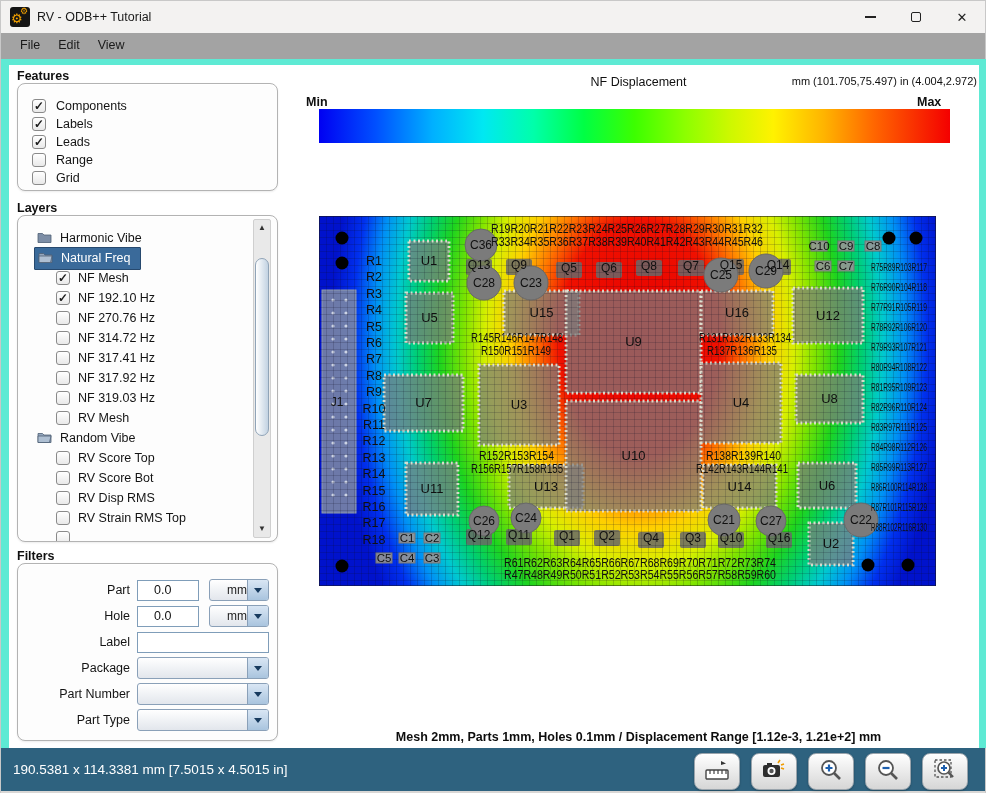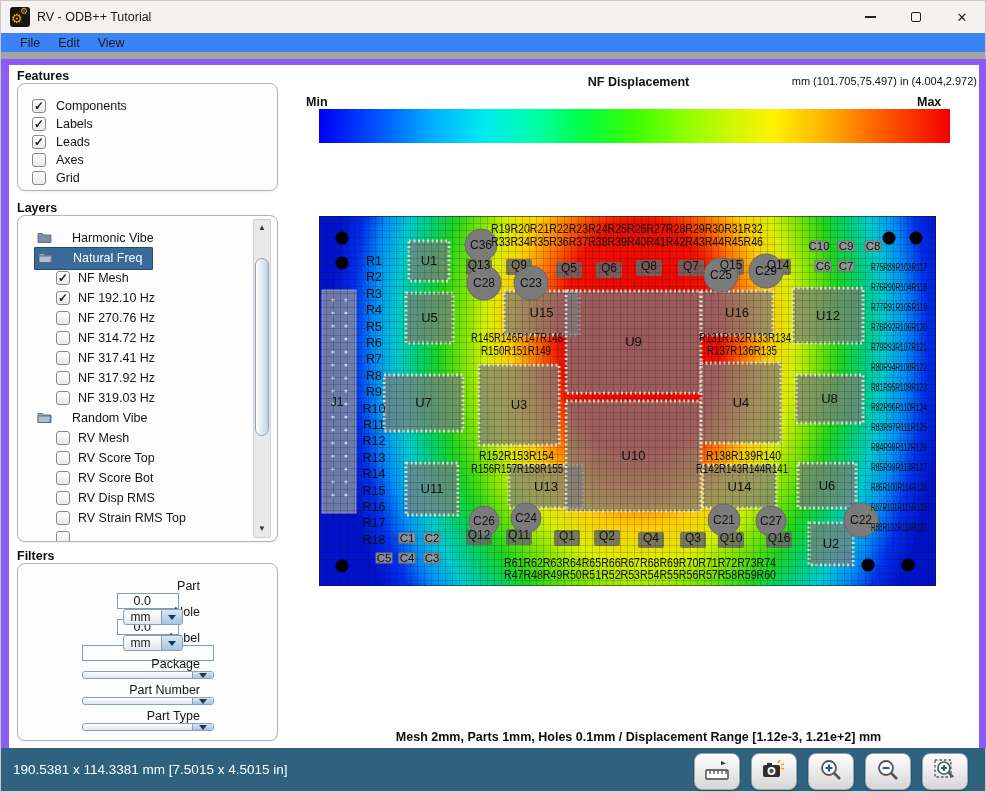--- a/index.html
+++ b/index.html
@@ -13,56 +13,56 @@
   .app-icon span { position:absolute; color:#f5a300; line-height:1; }
   .gear1 { font-size:13px; left:1px; top:5px; }
   .gear2 { font-size:9px; left:10px; top:0px; color:#ffc840; }
   .win-title { position:absolute; left:36px; top:9px; font-size:12.5px; color:#1a1a1a;text-align:right; }
   .win-controls { position:absolute; right:0; top:0; height:32px; display:flex; }
   .win-btn { width:46px; height:32px; display:flex; align-items:center; justify-content:center; color:#222; font-size:13px; }
   .glyph-min { width:11px; height:1.4px; background:#222; }
   .glyph-max { width:10px; height:10px; border:1.4px solid #222; border-radius:2px; }
 
   
-  .menubar { position:absolute; left:0; top:32px; width:100%; height:26px; background:#3b82f6; display:flex; align-items:center; padding-left:12px; gap:4px; border-bottom:7px solid #a3a3a3; }
+  .menubar { position:absolute; left:0; top:32px; width:100%; height:26px; background:#a3a3a3; display:flex; align-items:center; padding-left:12px; gap:4px; border-bottom:2px solid #a3a3a3; }
   .menu-item { font-size:12.5px; color:#1a1a1a; padding:3px 7px; }
 
   
-  .frame { position:absolute; left:0; top:58px; width:986px; height:689px; background:#8b5cf6; }
+  .frame { position:absolute; left:0; top:58px; width:986px; height:689px; background:#5eead4; }
   .content { position:absolute; left:8px; top:6px; width:970px; height:683px; background:#ffffff; }
 
   .section-label { position:absolute; font-size:12.5px; font-weight:bold; color:#101010; }
   .groupbox { position:absolute; background:#fdfdfd; border:1px solid #b3b3b3; border-radius:8px; box-shadow:inset 0 1px 0 #fff, 0 1px 2px rgba(0,0,0,0.08); overflow:hidden; }
 
   .feat-row { display:flex; align-items:center; height:18px; padding-left:14px; gap:10px; }
   .checkbox { width:14px; height:14px; min-width:14px; border:1px solid #8a8a8a; border-radius:3px; background:linear-gradient(#ffffff,#e9e9e9); font-size:12px; font-weight:bold; color:#1c1c1c; line-height:12px; text-align:center; }
   .row-label { font-size:12.5px; color:#141414; white-space:nowrap; }
 
   .layers-list { position:absolute; left:4px; top:0; width:236px; height:100%; padding-top:12px; padding-left:6px; overflow:hidden; }
   .layer-row { display:flex; align-items:center; height:20px; gap:8px; }
   .layer-row.indent1 { padding-left:28px; }
   .layer-row.indent0 { padding-left:6px; }
-  .sel-wrap { display:flex; align-items:center; gap:20px; padding:1px 10px 2px 3px; border-radius:1px; }
+  .sel-wrap { display:flex; align-items:center; gap:8px; padding:1px 10px 2px 3px; border-radius:1px; }
   .sel-wrap.selected { background:#3a6a9a; border:1px solid #27496e; }
   .sel-wrap.selected .row-label { color:#fff; }
   .scrollbar { position:absolute; right:6px; top:3px; width:18px; bottom:3px; background:#e9e9e9; border:1px solid #cfcfcf; border-radius:2px; }
   .scroll-btn { position:absolute; left:0; width:16px; height:16px; text-align:center; font-size:8px; color:#333; line-height:16px; }
   .scroll-thumb { position:absolute; left:1px; width:14px; border:1px solid #90a4b8; border-radius:8px; background:linear-gradient(90deg,#ffffff,#c2d2e2); }
 
   .filter-rows { position:absolute; left:0; top:0; width:100%; padding-top:15px; }
-  .filter-row { display:flex; align-items:center; height:22px; margin-bottom:4px;flex-direction:column; }
+  .filter-row { display:flex; align-items:center; height:22px; margin-bottom:4px; }
   .filter-label { width:112px; text-align:right; margin-right:7px; font-size:12.5px; color:#141414; }
   .text-input { height:21px; border:1px solid #7f9db9; background:#fff; font-family:inherit; font-size:12.5px; padding-left:16px; color:#111; }
-  .dd { height:22px; border:1px solid #8aa0b8; border-radius:3px; background:linear-gradient(#ffffff,#e2e6ec); display:flex; align-items:center; position:relative; }
+  .dd { height:22px; border:1px solid #8aa0b8; border-radius:3px; background:linear-gradient(#ffffff,#e2e6ec); display:flex; align-items:center; position:relative;text-align:right; }
   .dd .dd-text { flex:1; font-size:12px; color:#222; padding-left:7px; }
   .dd .dd-btn { width:21px; height:100%; border-left:1px solid #8aa0b8; border-radius:0 2px 2px 0; background:linear-gradient(#d9e6f4,#a9c4de); display:flex; align-items:center; justify-content:center; }
   .tri-down { width:0; height:0; border-left:4px solid transparent; border-right:4px solid transparent; border-top:5px solid #173a5e; }
 
   
-  .view-title { position:absolute; top:10px; left:318px; width:623px; text-align:center; font-size:12.5px; font-weight:700; color:#101010; }
+  .view-title { position:absolute; top:10px; left:318px; width:623px; text-align:center; font-size:12.5px; font-weight:400; color:#101010; }
   .coords { position:absolute; top:10px; right:2px; font-size:11px; color:#101010; }
   .legend-min { position:absolute; left:297px; top:30px; font-size:12.5px; font-weight:600; color:#101010; }
   .legend-max { position:absolute; left:908px; top:30px; font-size:12.5px; font-weight:600; color:#101010; }
   .colorbar { position:absolute; left:310px; top:44px; width:631px; height:34px; }
   .pcb-wrap { position:absolute; left:310px; top:151px; width:617px; height:370px; }
   .caption { position:absolute; left:318px; bottom:4px; width:623px; text-align:center; font-size:12.5px; font-weight:600; color:#0d0d0d; }
 
   
   .statusbar { position:absolute; left:0; top:747px; width:100%; height:46px; background:#2e627f; border-bottom:3px solid #d9d7d5; }
   .status-text { position:absolute; left:12px; top:14px; color:#ffffff; font-size:13.5px; }
@@ -114,21 +114,21 @@
             <div class="feat-row">
               <span class="checkbox">✓</span>
               <span class="row-label">Labels</span>
             </div>
             <div class="feat-row">
               <span class="checkbox">✓</span>
               <span class="row-label">Leads</span>
             </div>
             <div class="feat-row">
               <span class="checkbox"></span>
-              <span class="row-label">Axes</span>
+              <span class="row-label">Range</span>
             </div>
             <div class="feat-row">
               <span class="checkbox"></span>
               <span class="row-label">Grid</span>
             </div>
           </div>
       </div>
 
       <div class="section-label" style="left:8px; top:136px;">Layers</div>
       <div class="groupbox" style="left:8px; top:150px; width:261px; height:327px;">
@@ -171,32 +171,32 @@
               <span class="row-label">NF 317.41 Hz</span>
             </div>
             <div class="layer-row indent1">
               <span class="checkbox"></span>
               <span class="row-label">NF 317.92 Hz</span>
             </div>
             <div class="layer-row indent1">
               <span class="checkbox"></span>
               <span class="row-label">NF 319.03 Hz</span>
             </div>
+            <div class="layer-row indent1">
+              <span class="checkbox"></span>
+              <span class="row-label">RV Mesh</span>
+            </div>
             <div class="layer-row indent0">
               <span class="sel-wrap">
                 <span><svg width="15" height="12" viewBox="0 0 15 12">
                     <path d="M1 2.5 h4.5 l1.5 1.5 H14 v7.5 H1 z" fill="#93a6bd" stroke="#4e5f75" stroke-width="0.8"></path>
                     <path d="M1 5 h13 l-1.5 6.5 H1 z" fill="#aebfd2" stroke="#4e5f75" stroke-width="0.8"></path>
                   </svg></span>
                 <span class="row-label">Random Vibe</span>
               </span>
-            </div>
-            <div class="layer-row indent1">
-              <span class="checkbox"></span>
-              <span class="row-label">RV Mesh</span>
             </div>
             <div class="layer-row indent1">
               <span class="checkbox"></span>
               <span class="row-label">RV Score Top</span>
             </div>
             <div class="layer-row indent1">
               <span class="checkbox"></span>
               <span class="row-label">RV Score Bot</span>
             </div>
             <div class="layer-row indent1">

